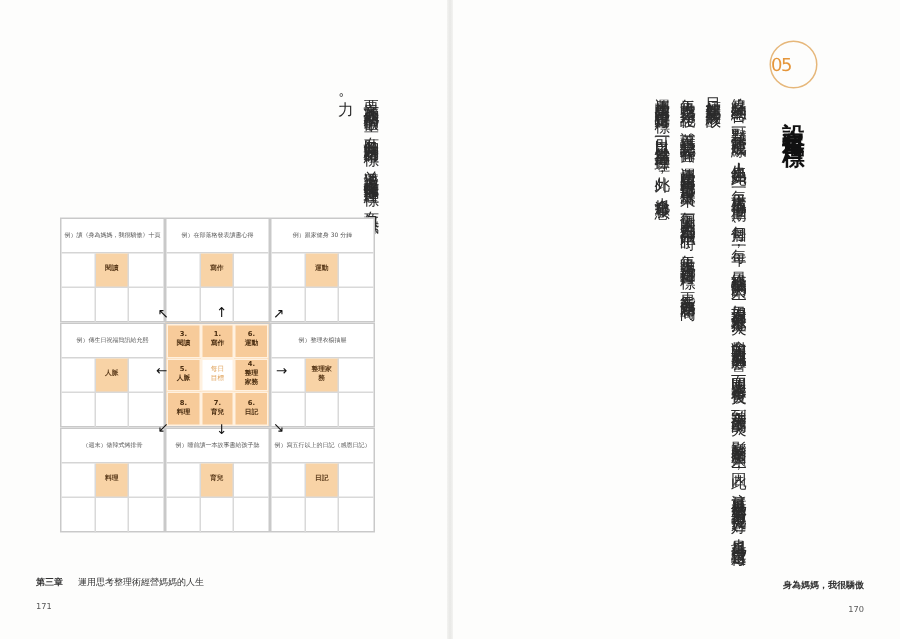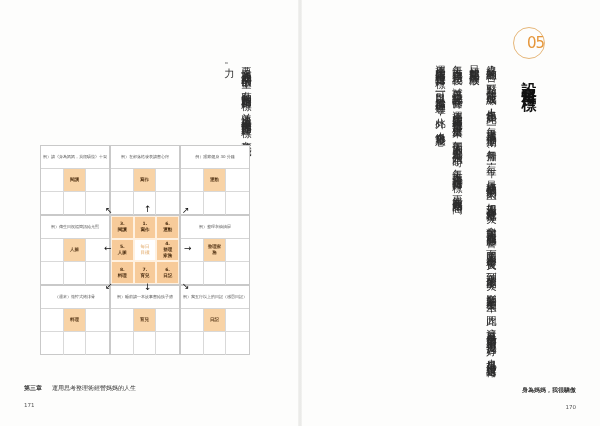--- a/index.html
+++ b/index.html
@@ -4,22 +4,22 @@
 <style>
   html, body { margin:0; padding:0; }
   body { width:600px; height:426px; background:#ffffff; position:relative; overflow:hidden;
          font-family:"DejaVu Serif", serif; color:#2a2a2a; }
   .spread { position:absolute; left:0; top:0; width:600px; height:426px; background:#fdfdfc; }
   .gutter { position:absolute; left:298px; top:0; width:4px; height:426px;
             background:linear-gradient(to right,#f3f3f1,#e8e8e6,#f3f3f1); }
 
   
   .chapter-badge { position:absolute; left:513px; top:27px; width:30px; height:30px; border-radius:50%;
-                   border:1px solid #e6b77a; display:flex; align-items:center; justify-content:flex-end;
-                   color:#e5963a; font-family:"DejaVu Sans", sans-serif; font-size:15px; letter-spacing:-1px; }
+                   border:1px solid #e6b77a; display:flex; align-items:center; justify-content:flex-start;
+                   color:#e5963a; font-family:"DejaVu Sans", sans-serif; font-size:12px; letter-spacing:-1px; }
   .section-title { position:absolute; left:519px; top:70px; writing-mode:vertical-rl; font-size:15px;
                    font-weight:bold; color:#111; letter-spacing:3px; font-family:"DejaVu Serif", serif; }
   .body-text { position:absolute; writing-mode:vertical-rl; font-size:10.4px; line-height:17px;
                letter-spacing:1.2px; color:#2b2b2b; }
   .right-body { left:300px; top:46px; height:315px; width:200px; }
   .right-body p { margin:0; }
   .indent { padding-top:11px; }
 
   .left-body { left:160px; top:48px; height:100px; width:95px; }
   .left-body p { margin:0; padding-top:11px; }

